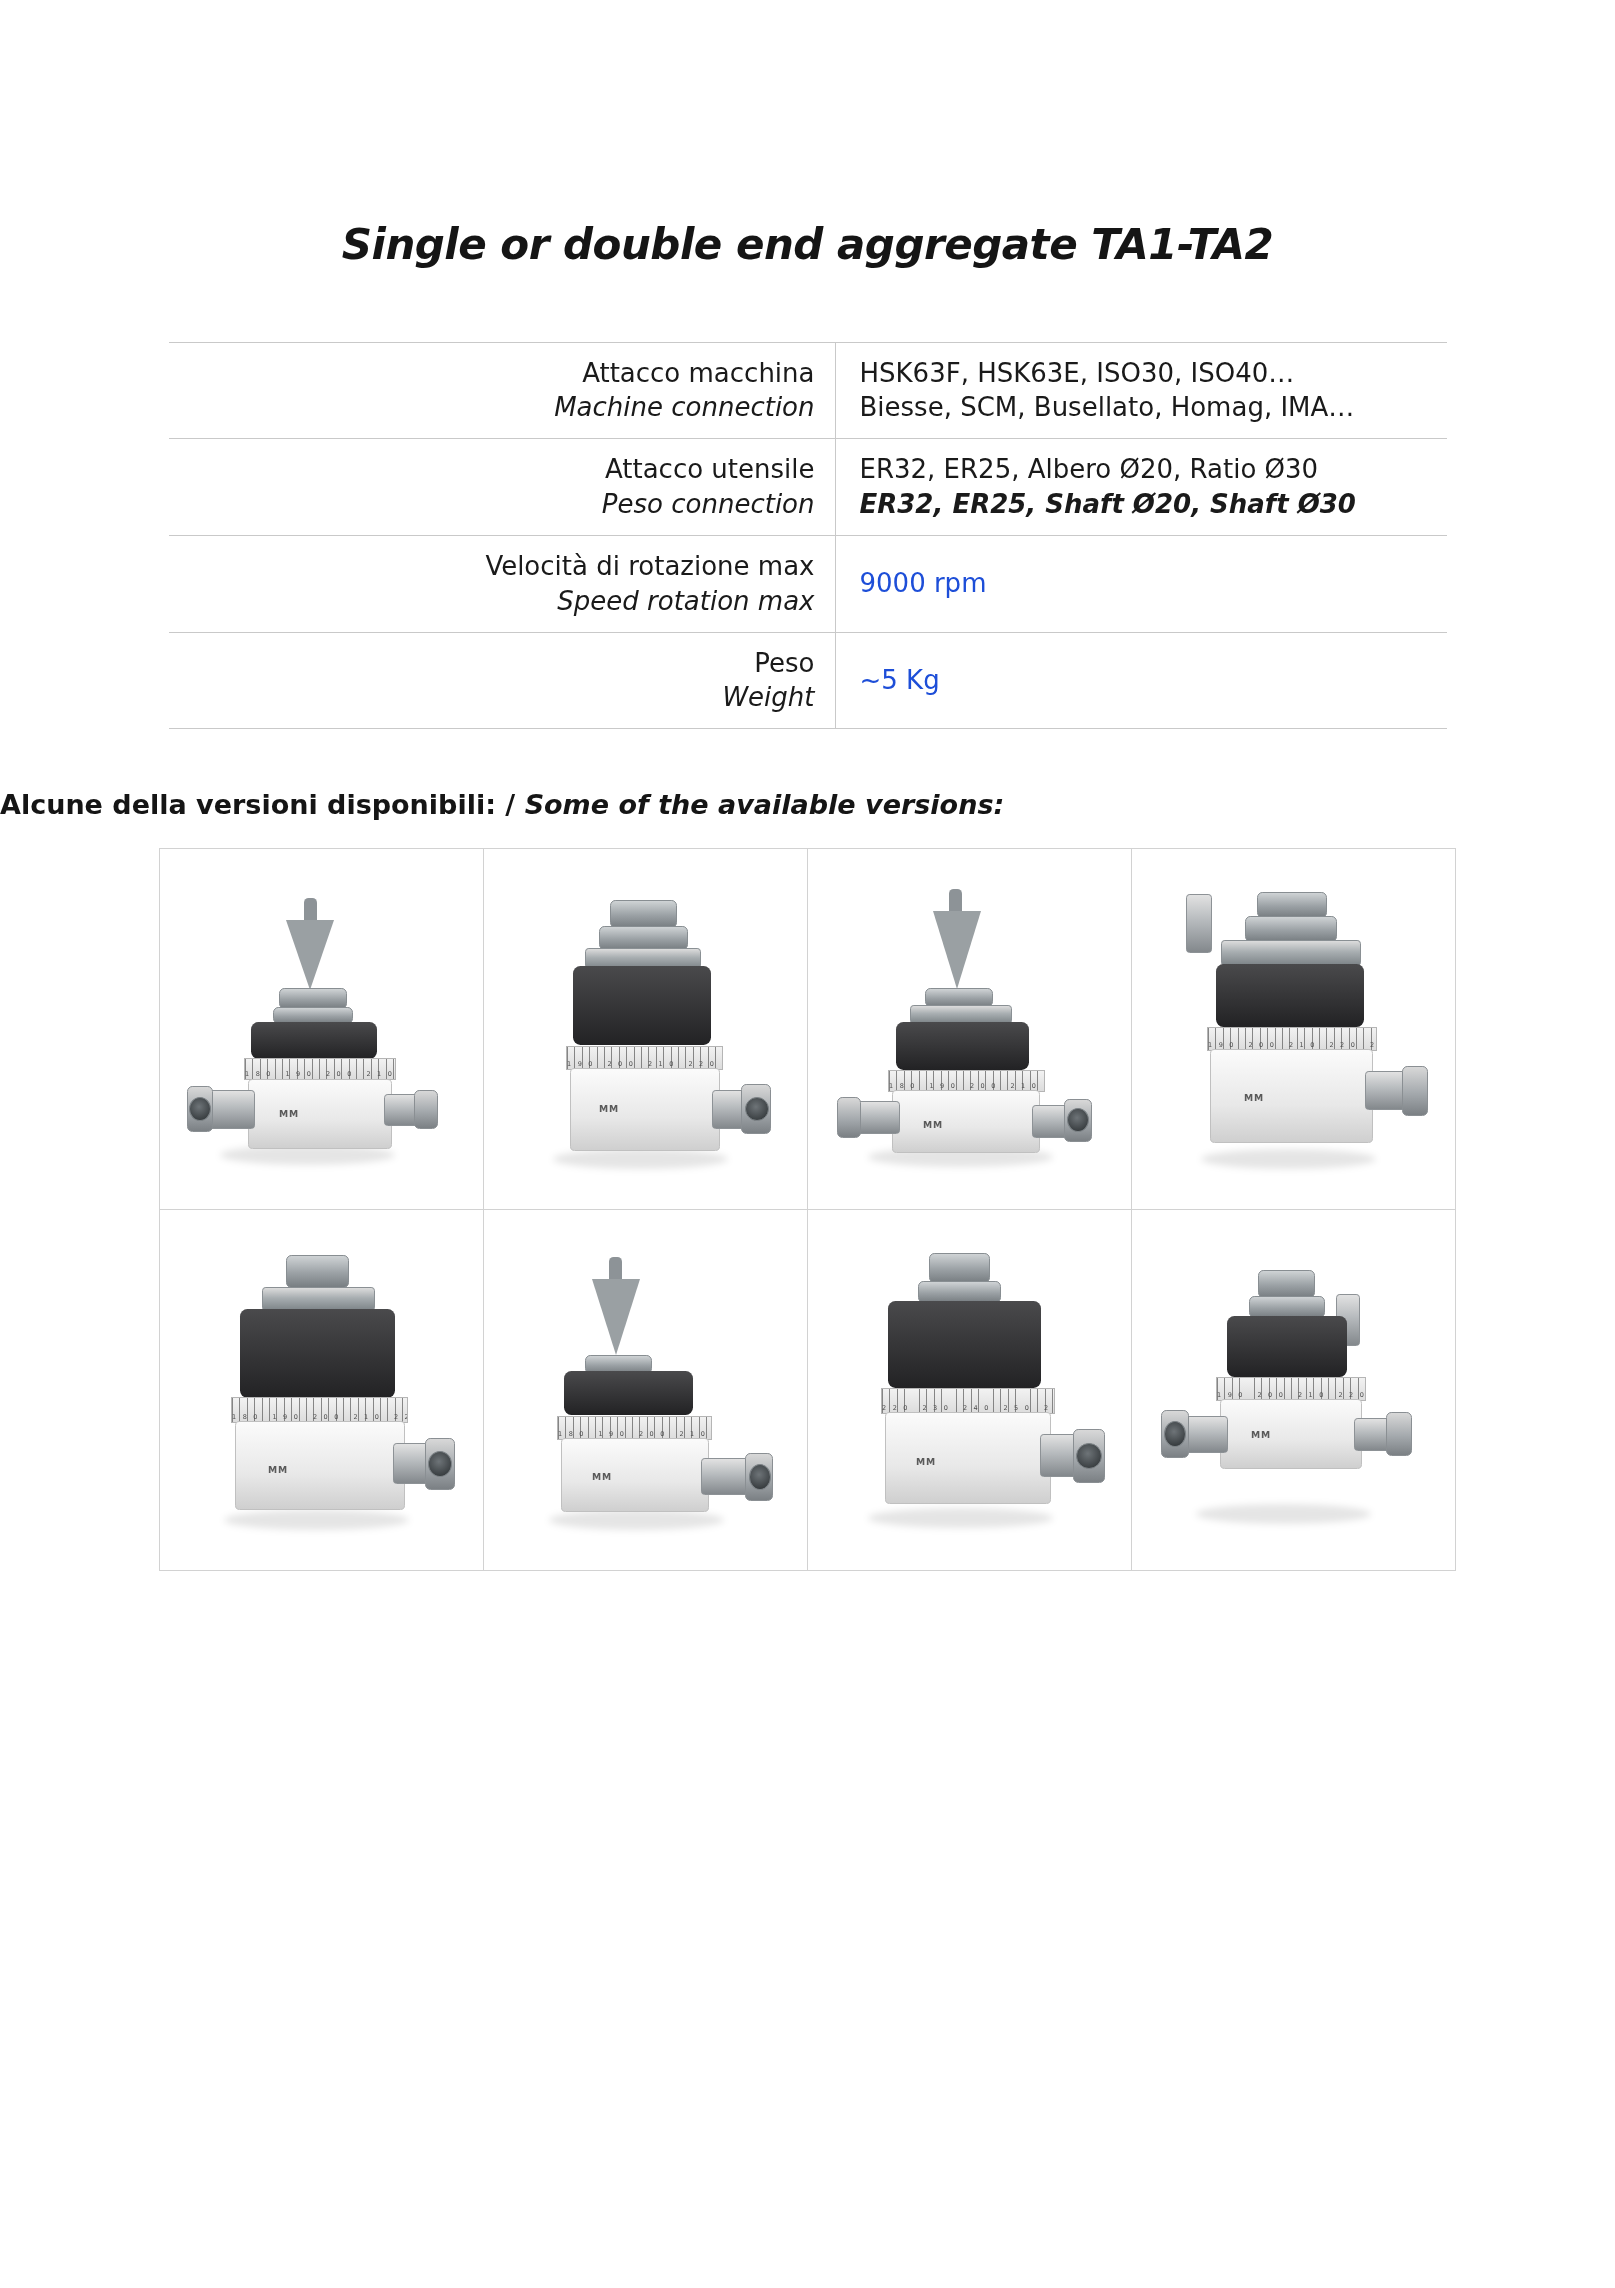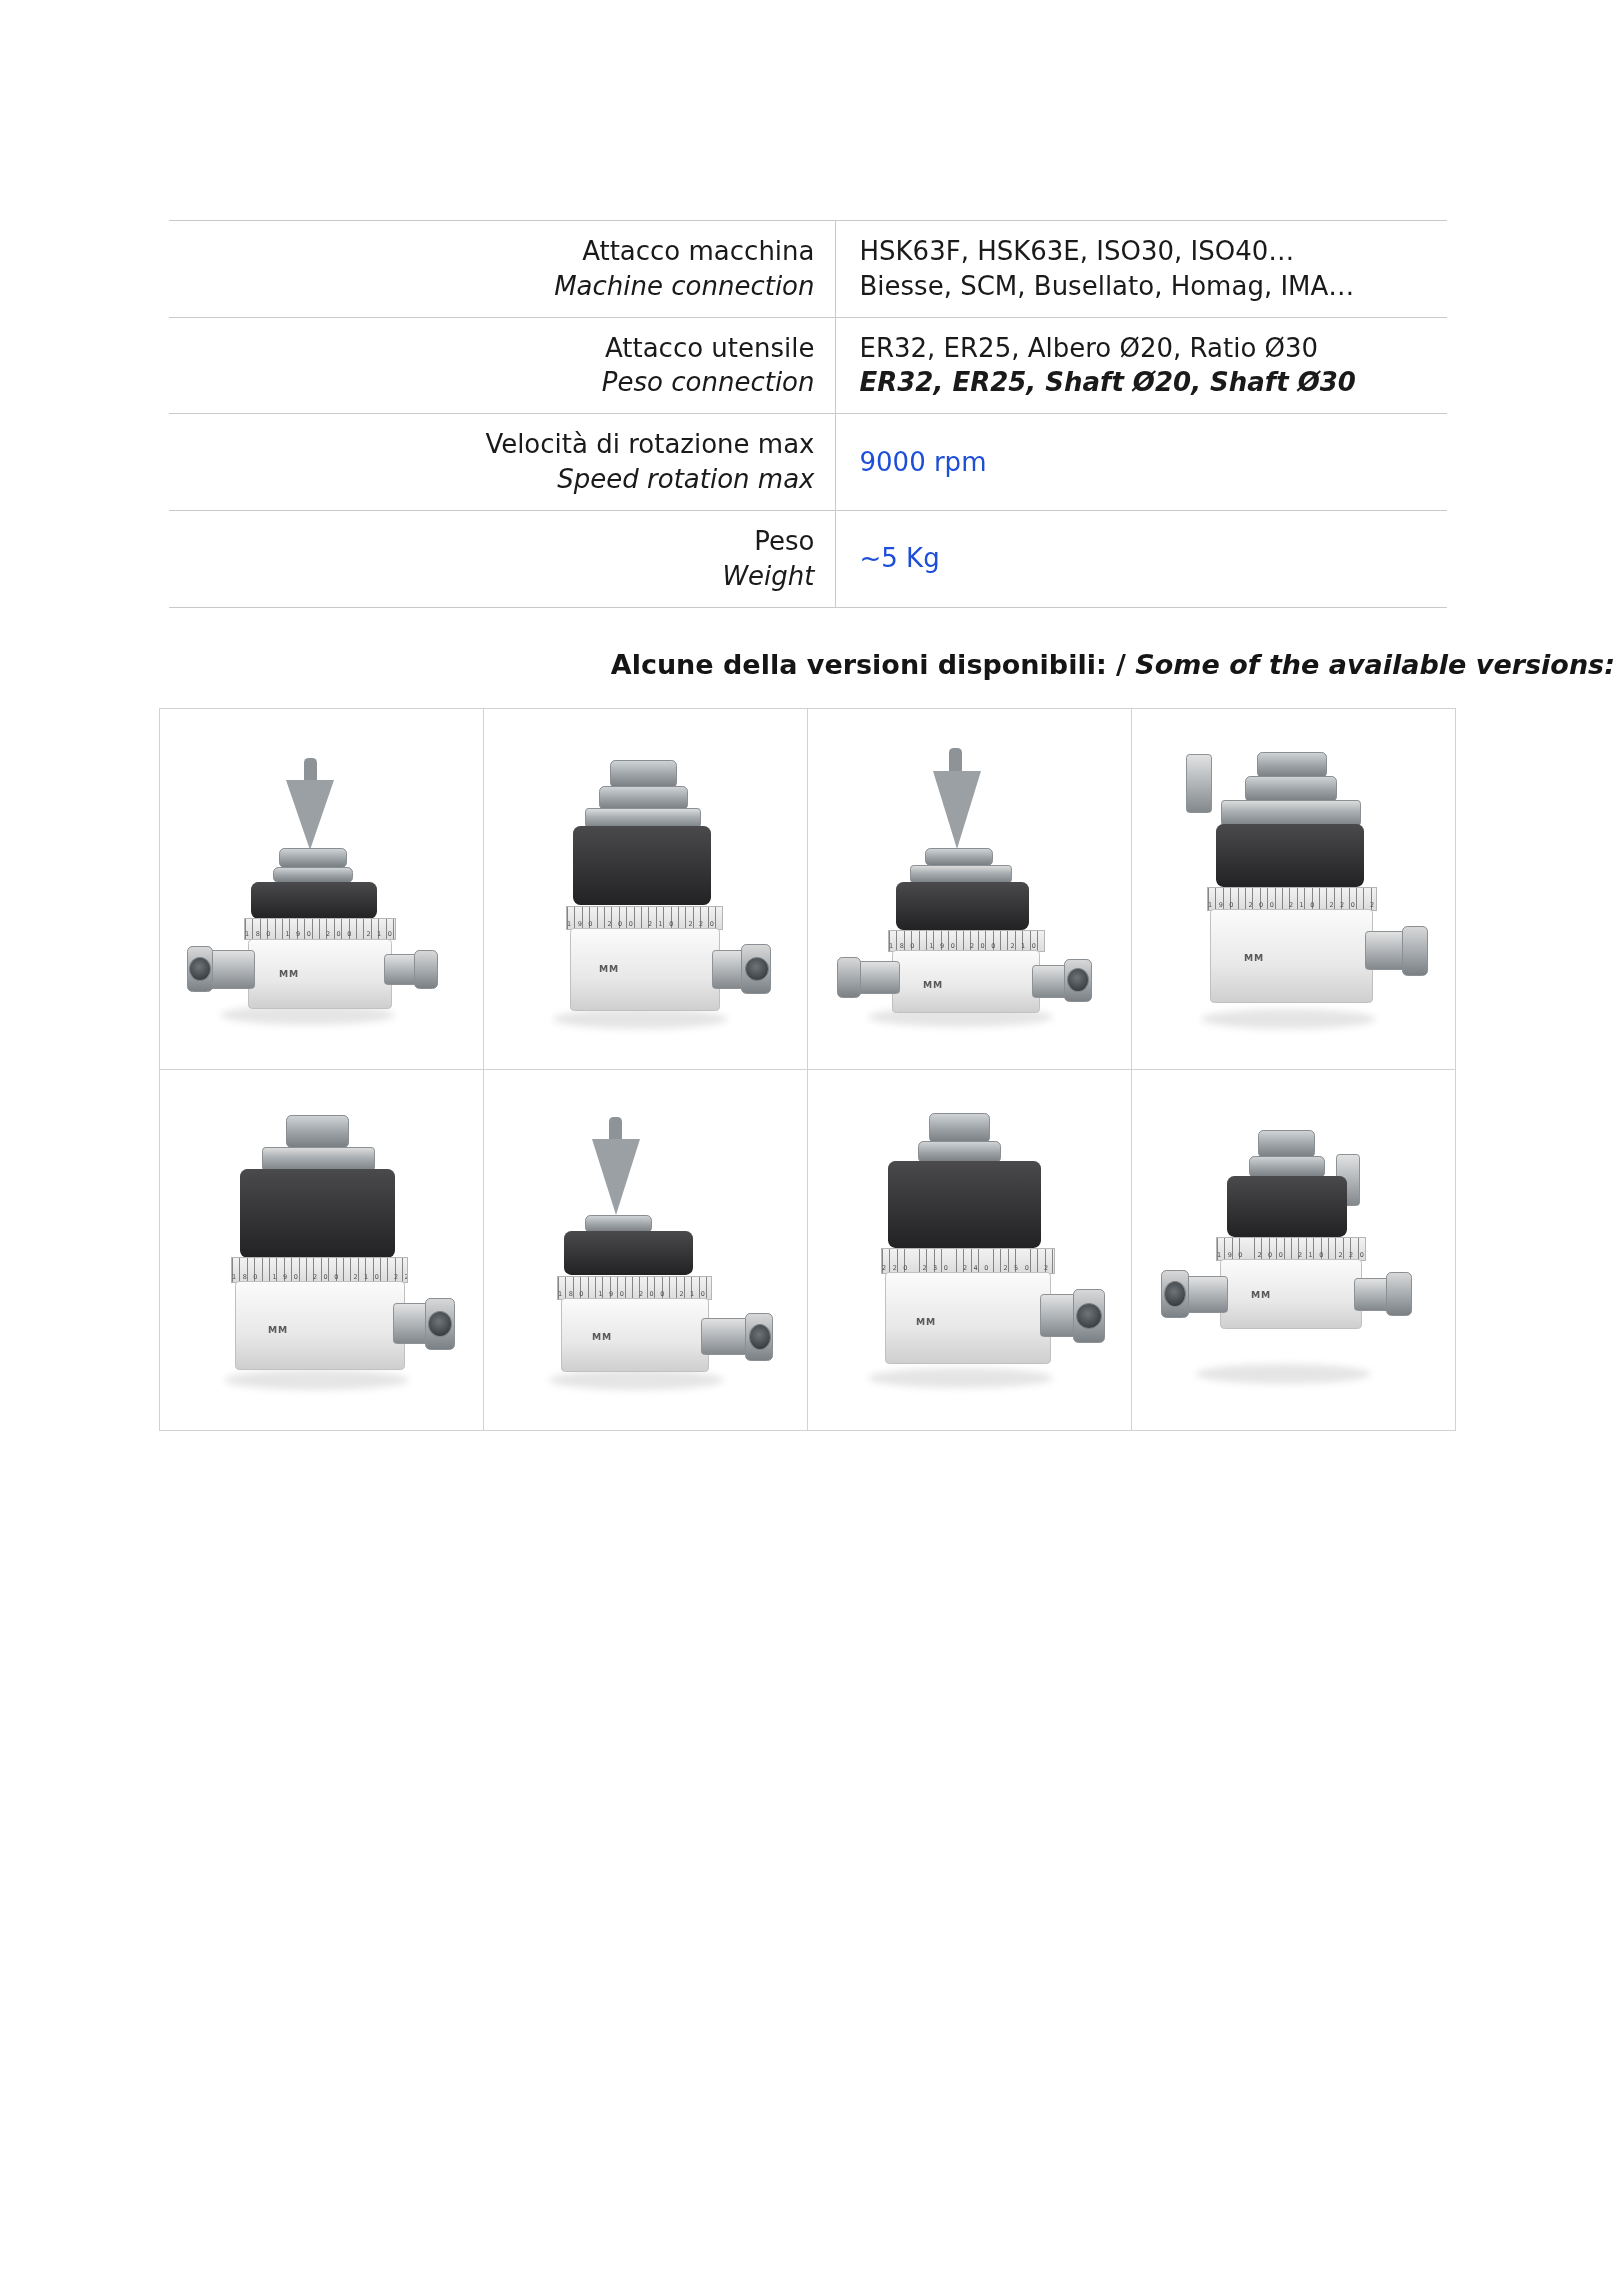--- a/index.html
+++ b/index.html
@@ -96,22 +96,22 @@
     color: #1a1a1a;
   }
   .val-single {
     font-size: 26px;
     line-height: 1.34;
     color: #1d4ed8;
   }
 
   
   .versions-caption {
-    text-align: right;
-    margin-top: 41px;
+    text-align: left;
+    margin-top: 60px;
     font-size: 27px;
     font-weight: 600;
     color: #151515;
   }
   .versions-caption .en {
     font-style: italic;
     font-weight: 600;
   }
 
   
@@ -238,20 +238,21 @@
     filter: blur(3.7px);
     border-radius: 50%;
   }
 </style>
 </head>
 <body>
 
 <div class="page">
 
   <div class="title-block">
+    <div class="title-en">Single or double end aggregate TA1-TA2</div>
   </div>
 
   <table class="spec-table">
     <tbody>
       <tr>
         <td class="spec-label">
           <div class="lbl-it">Attacco macchina</div>
           <div class="lbl-en">Machine connection</div>
         </td>
         <td class="spec-value">

